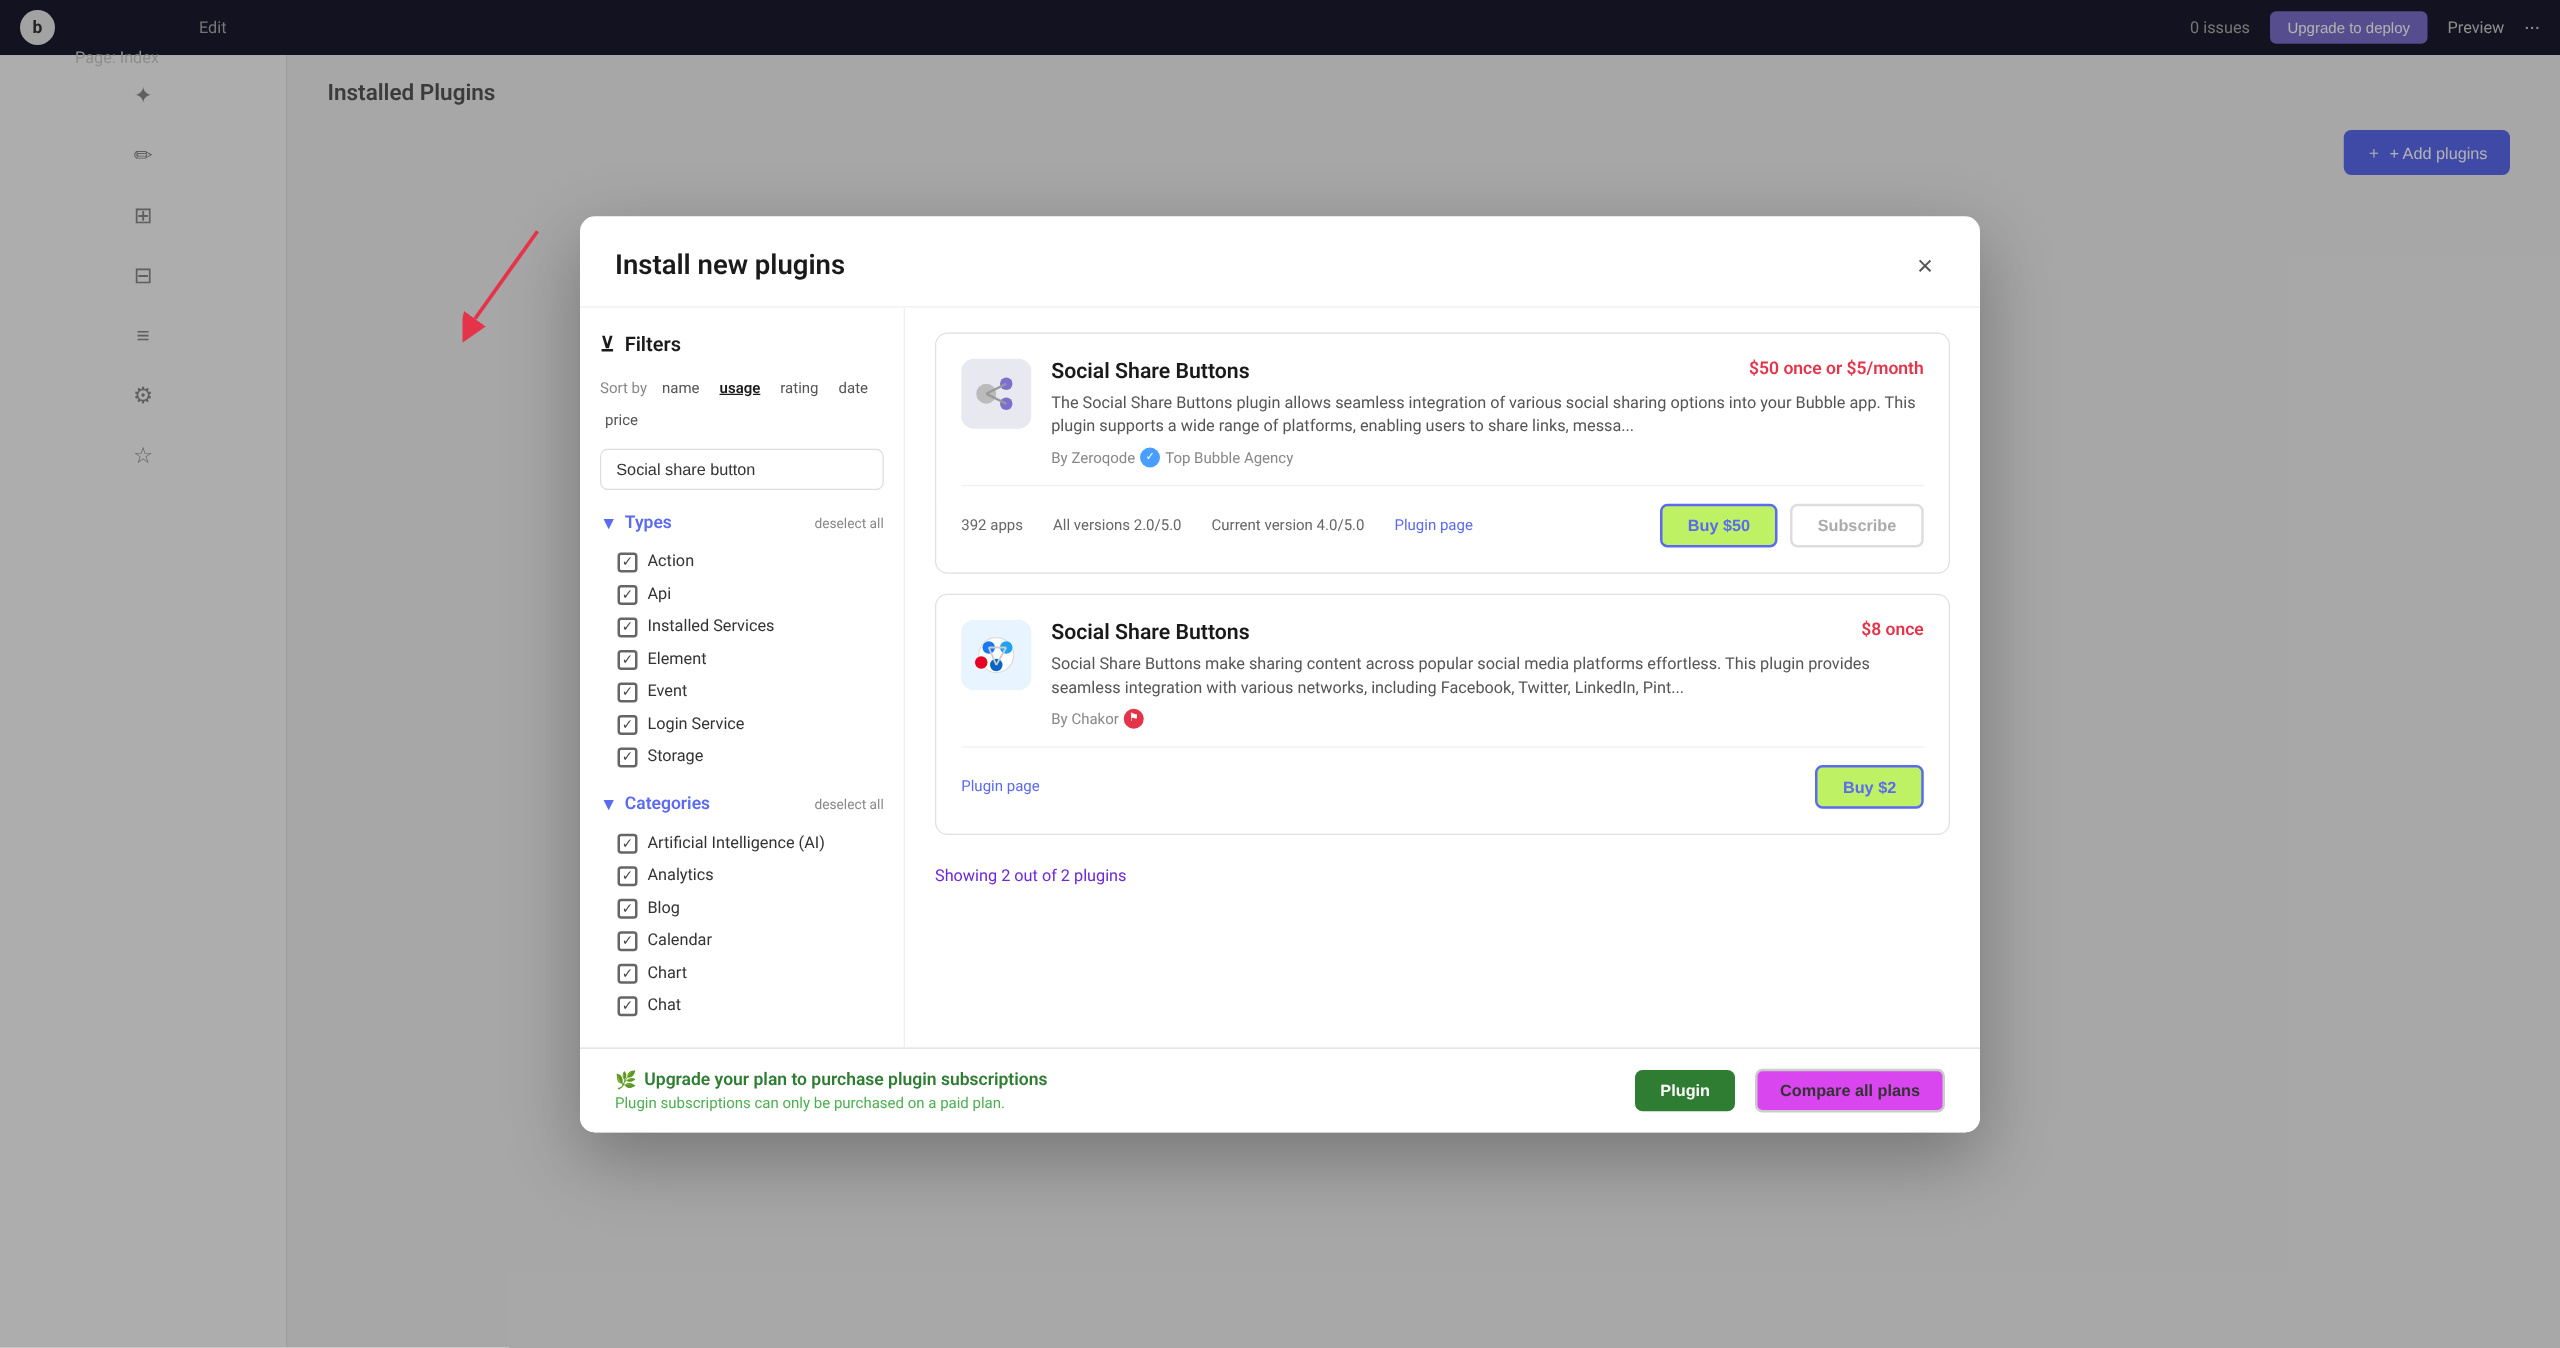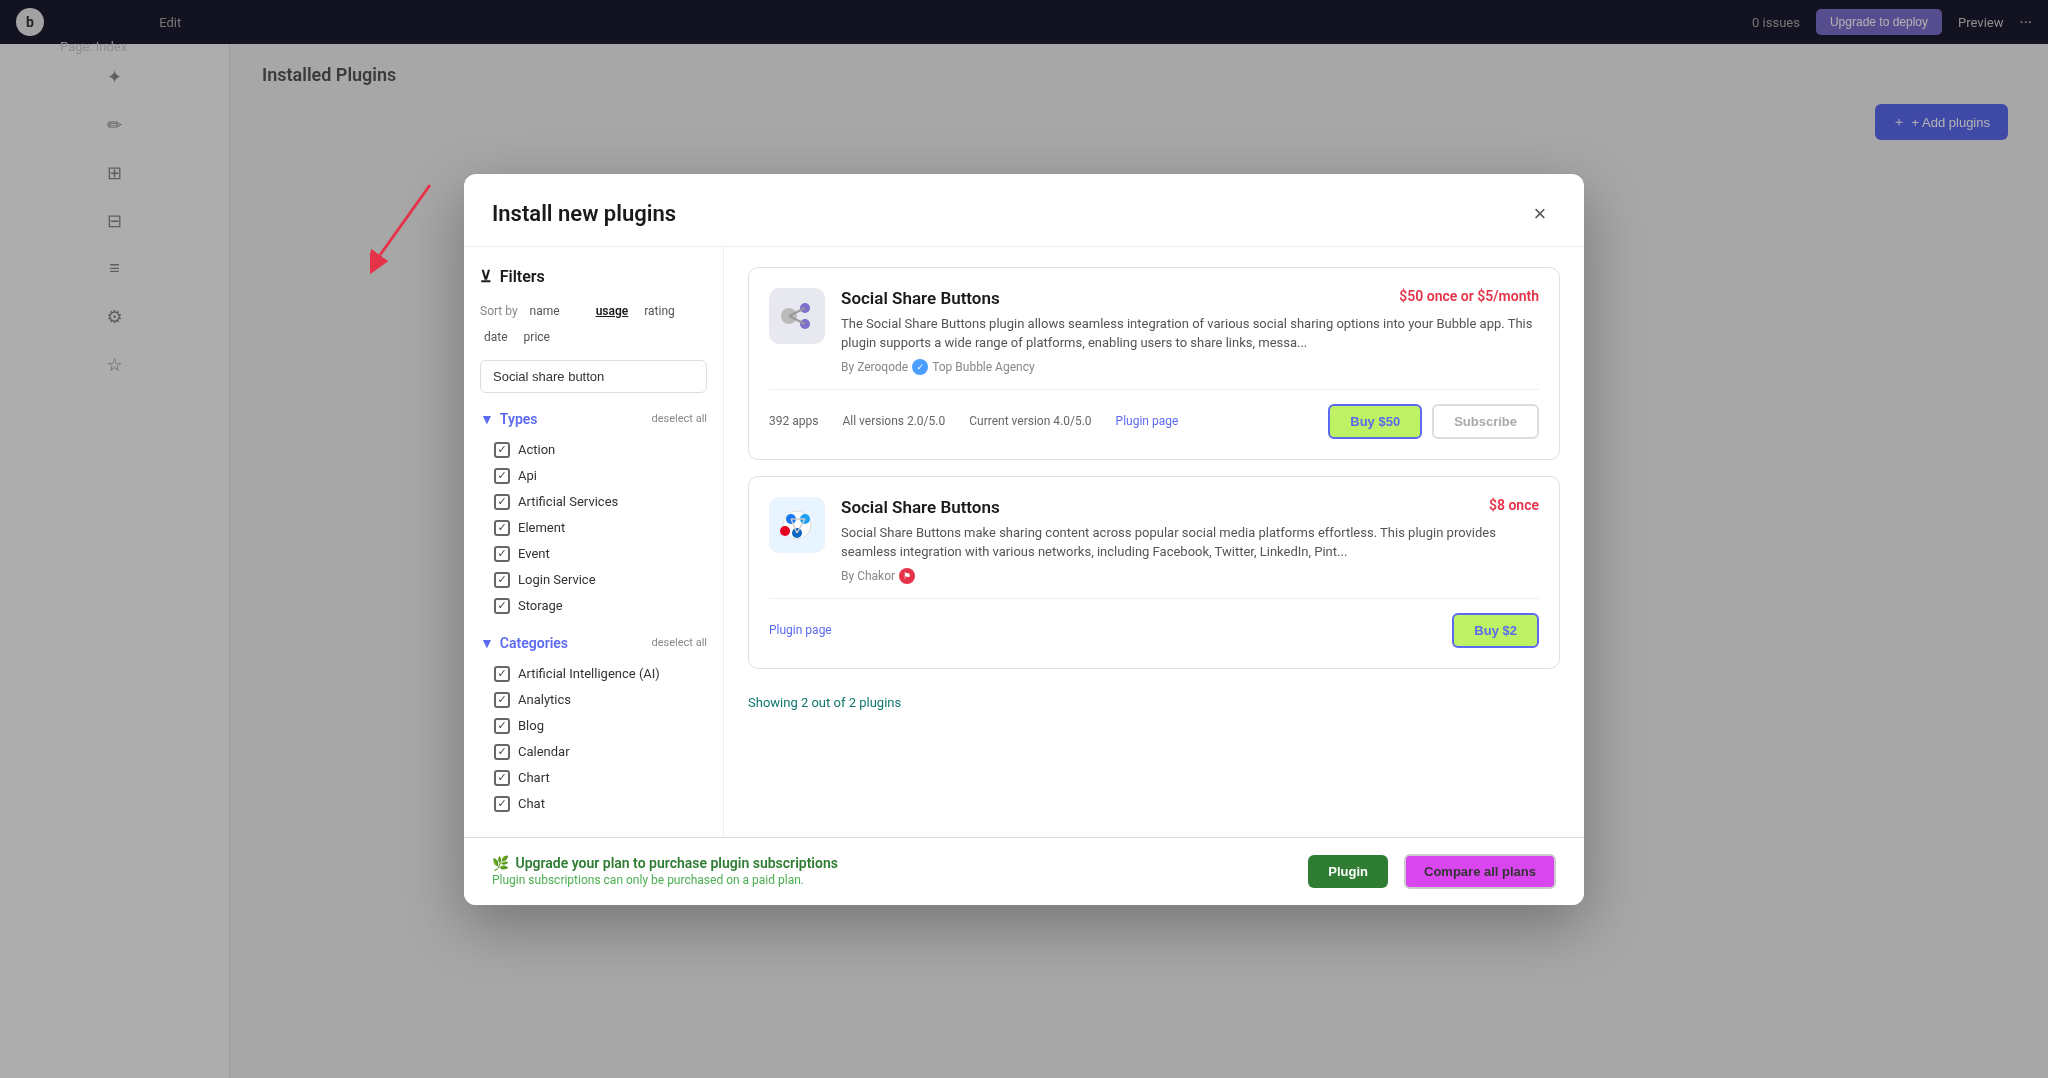--- a/index.html
+++ b/index.html
@@ -204,21 +204,21 @@
       margin-bottom: 14px;
       flex-wrap: wrap;
     }
     .sort-label { color: #888; }
     .sort-option {
       color: #555;
       cursor: pointer;
       padding: 2px 4px;
       border-radius: 3px;
     }
-    .sort-option.active { font-weight: 600; color: #1a1a1a; text-decoration: underline; margin-left: 20px; }
+    .sort-option.active { font-weight: 600; color: #1a1a1a; text-decoration: underline; }
 
     .search-box {
       width: 100%;
       padding: 8px 12px;
       border: 1px solid #ddd;
       border-radius: 6px;
       font-size: 13px;
       color: #333;
       margin-bottom: 18px;
       outline: none;
@@ -403,21 +403,21 @@
       border: 2px solid #ddd;
       padding: 8px 20px;
       border-radius: 6px;
       font-size: 13px;
       font-weight: 600;
       cursor: pointer;
     }
 
     .results-count {
       font-size: 13px;
-      color: #0f766e;
+      color: #6d28d9;
       margin-top: 26px;
     }
 
     
     .upgrade-bar {
       border-top: 1px solid #ddd;
       background: white;
       padding: 16px 28px;
       display: flex;
       align-items: center;
@@ -540,21 +540,21 @@
           <div class="filter-item">
             <div class="filter-checkbox checked"></div>
             <span>Action</span>
           </div>
           <div class="filter-item">
             <div class="filter-checkbox checked"></div>
             <span>Api</span>
           </div>
           <div class="filter-item">
             <div class="filter-checkbox checked"></div>
-            <span>Artificial Services</span>
+            <span>Installed Services</span>
           </div>
           <div class="filter-item">
             <div class="filter-checkbox checked"></div>
             <span>Element</span>
           </div>
           <div class="filter-item">
             <div class="filter-checkbox checked"></div>
             <span>Event</span>
           </div>
           <div class="filter-item">

